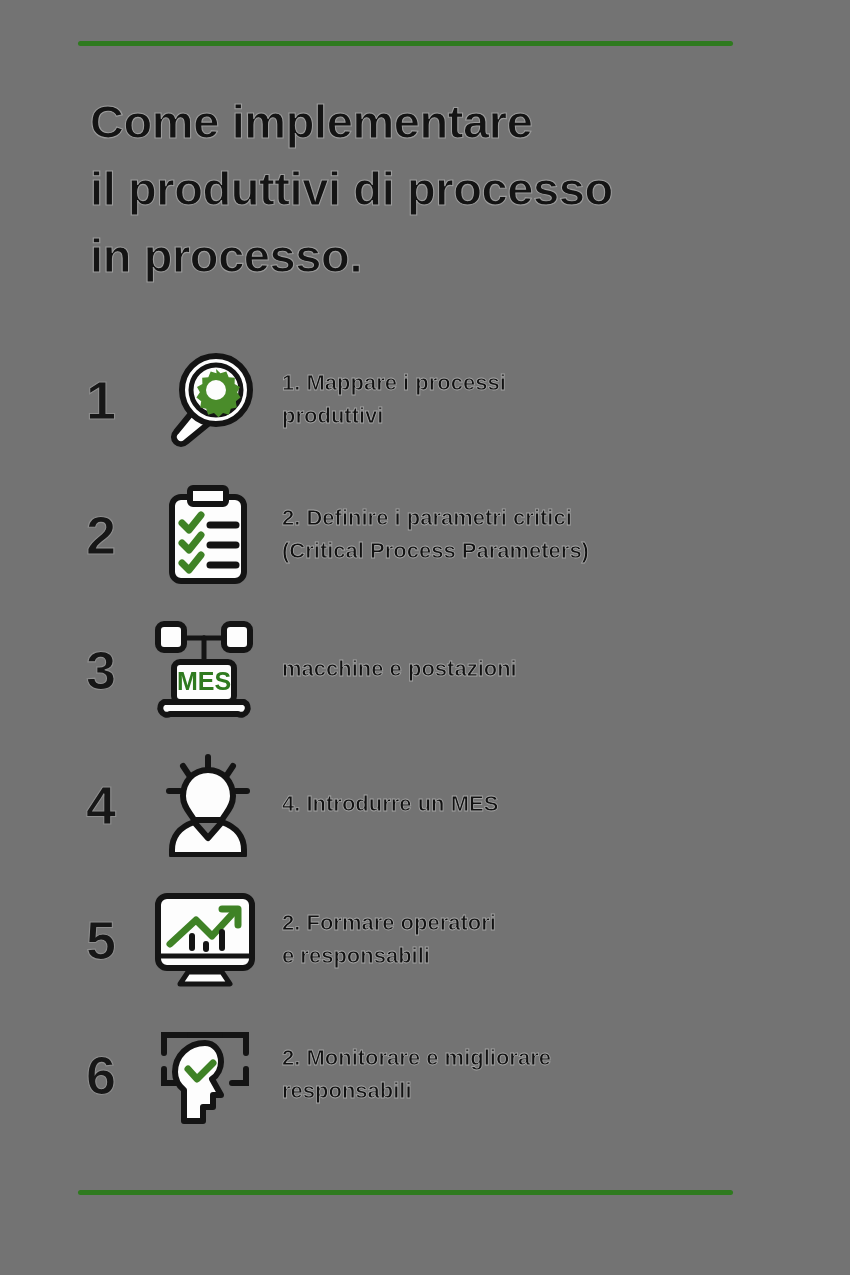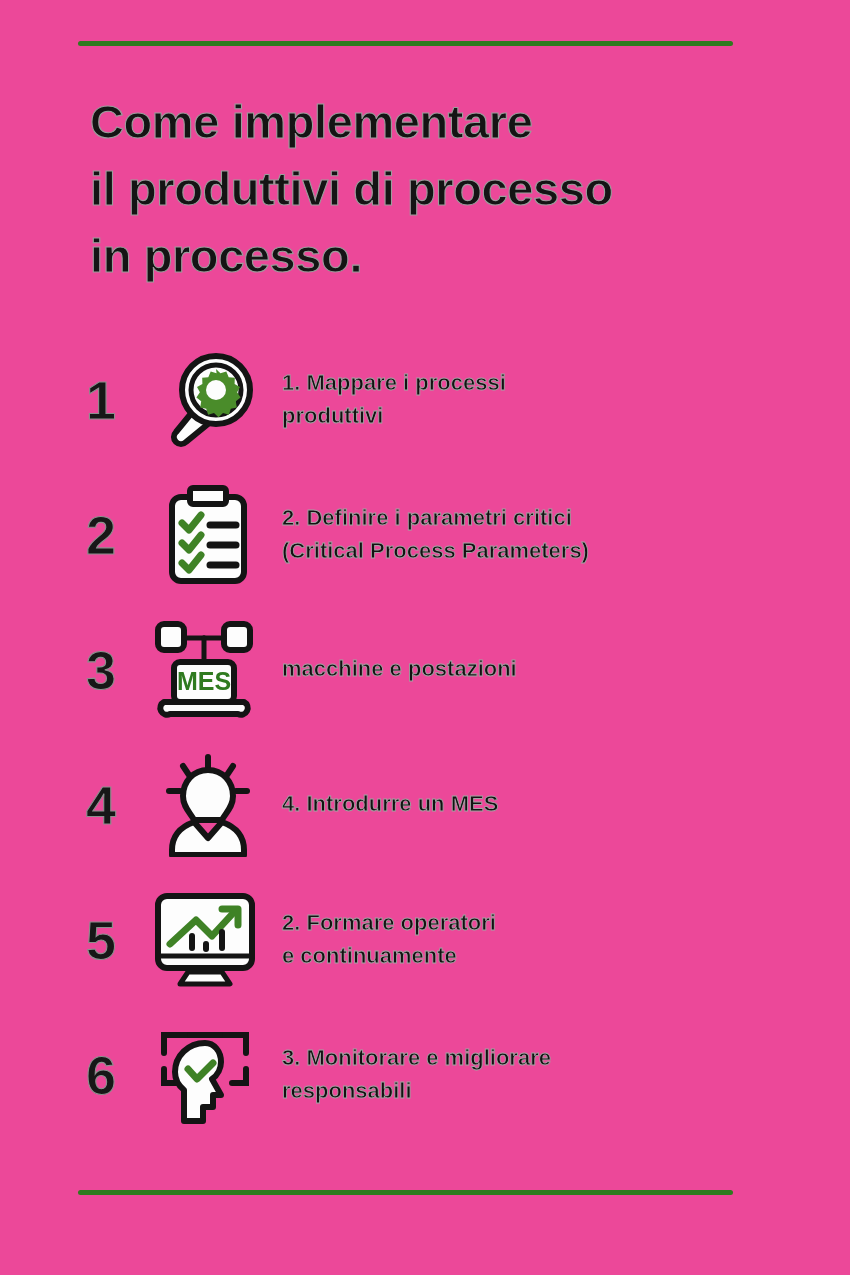--- a/index.html
+++ b/index.html
@@ -11,21 +11,21 @@
     width: 850px;
     height: 1275px;
     overflow: hidden;
     font-family: "Liberation Sans", sans-serif;
     position: relative;
   }
 
   .poster {
     position: absolute;
     inset: 0;
-    background: #ec4899;
+    background: #737373;
   }
 
   
   .rule {
     position: absolute;
     left: 78px;
     width: 655px;
     height: 5px;
     border-radius: 3px;
   }
@@ -205,41 +205,41 @@
           <path d="M72 21 h16 v16" fill="none" stroke="#3f8226" stroke-width="7" stroke-linecap="round" stroke-linejoin="round"></path>
           <g stroke="#141414" stroke-width="6" stroke-linecap="round">
             <path d="M42 48 v12"></path>
             <path d="M56 56 v5"></path>
             <path d="M72 44 v16"></path>
           </g>
         </svg>
       </div>
       <div class="step-text">
         <span class="ln">2. Formare operatori</span>
-        <span class="ln">e continuamente</span>
+        <span class="ln">e responsabili</span>
       </div>
     </div>
 
     <div class="step">
       <div class="step-number">6</div>
       <div class="step-icon">
         <svg width="110" height="104" viewBox="0 0 110 104">
           <g fill="none" stroke="#141414" stroke-width="6" stroke-linecap="round">
             <path d="M14 30 V12 h26"></path>
             <path d="M96 30 V12 h-26"></path>
             <path d="M14 46 v14 h14"></path>
             <path d="M96 46 v14 h-14"></path>
             <path d="M40 12 h30"></path>
           </g>
           <path d="M55 20 c-17 0 -30 13 -30 29 0 9 4 14 9 18 v31 h19 V84 h10 v-12 h8 L62 56 c6 -4 9 -11 9 -17 0 -11 -7 -19 -16 -19 Z" fill="#fdfdfd" stroke="#141414" stroke-width="6" stroke-linejoin="round"></path>
           <path d="M38 46 l9 10 16 -16" fill="none" stroke="#3f8226" stroke-width="7" stroke-linecap="round" stroke-linejoin="round"></path>
         </svg>
       </div>
       <div class="step-text">
-        <span class="ln">3. Monitorare e migliorare</span>
+        <span class="ln">2. Monitorare e migliorare</span>
         <span class="ln">responsabili</span>
       </div>
     </div>
 
   </div>
 
   <div class="rule rule-bottom" style="background: rgb(47, 122, 31);"></div>
 
 </div>
 

